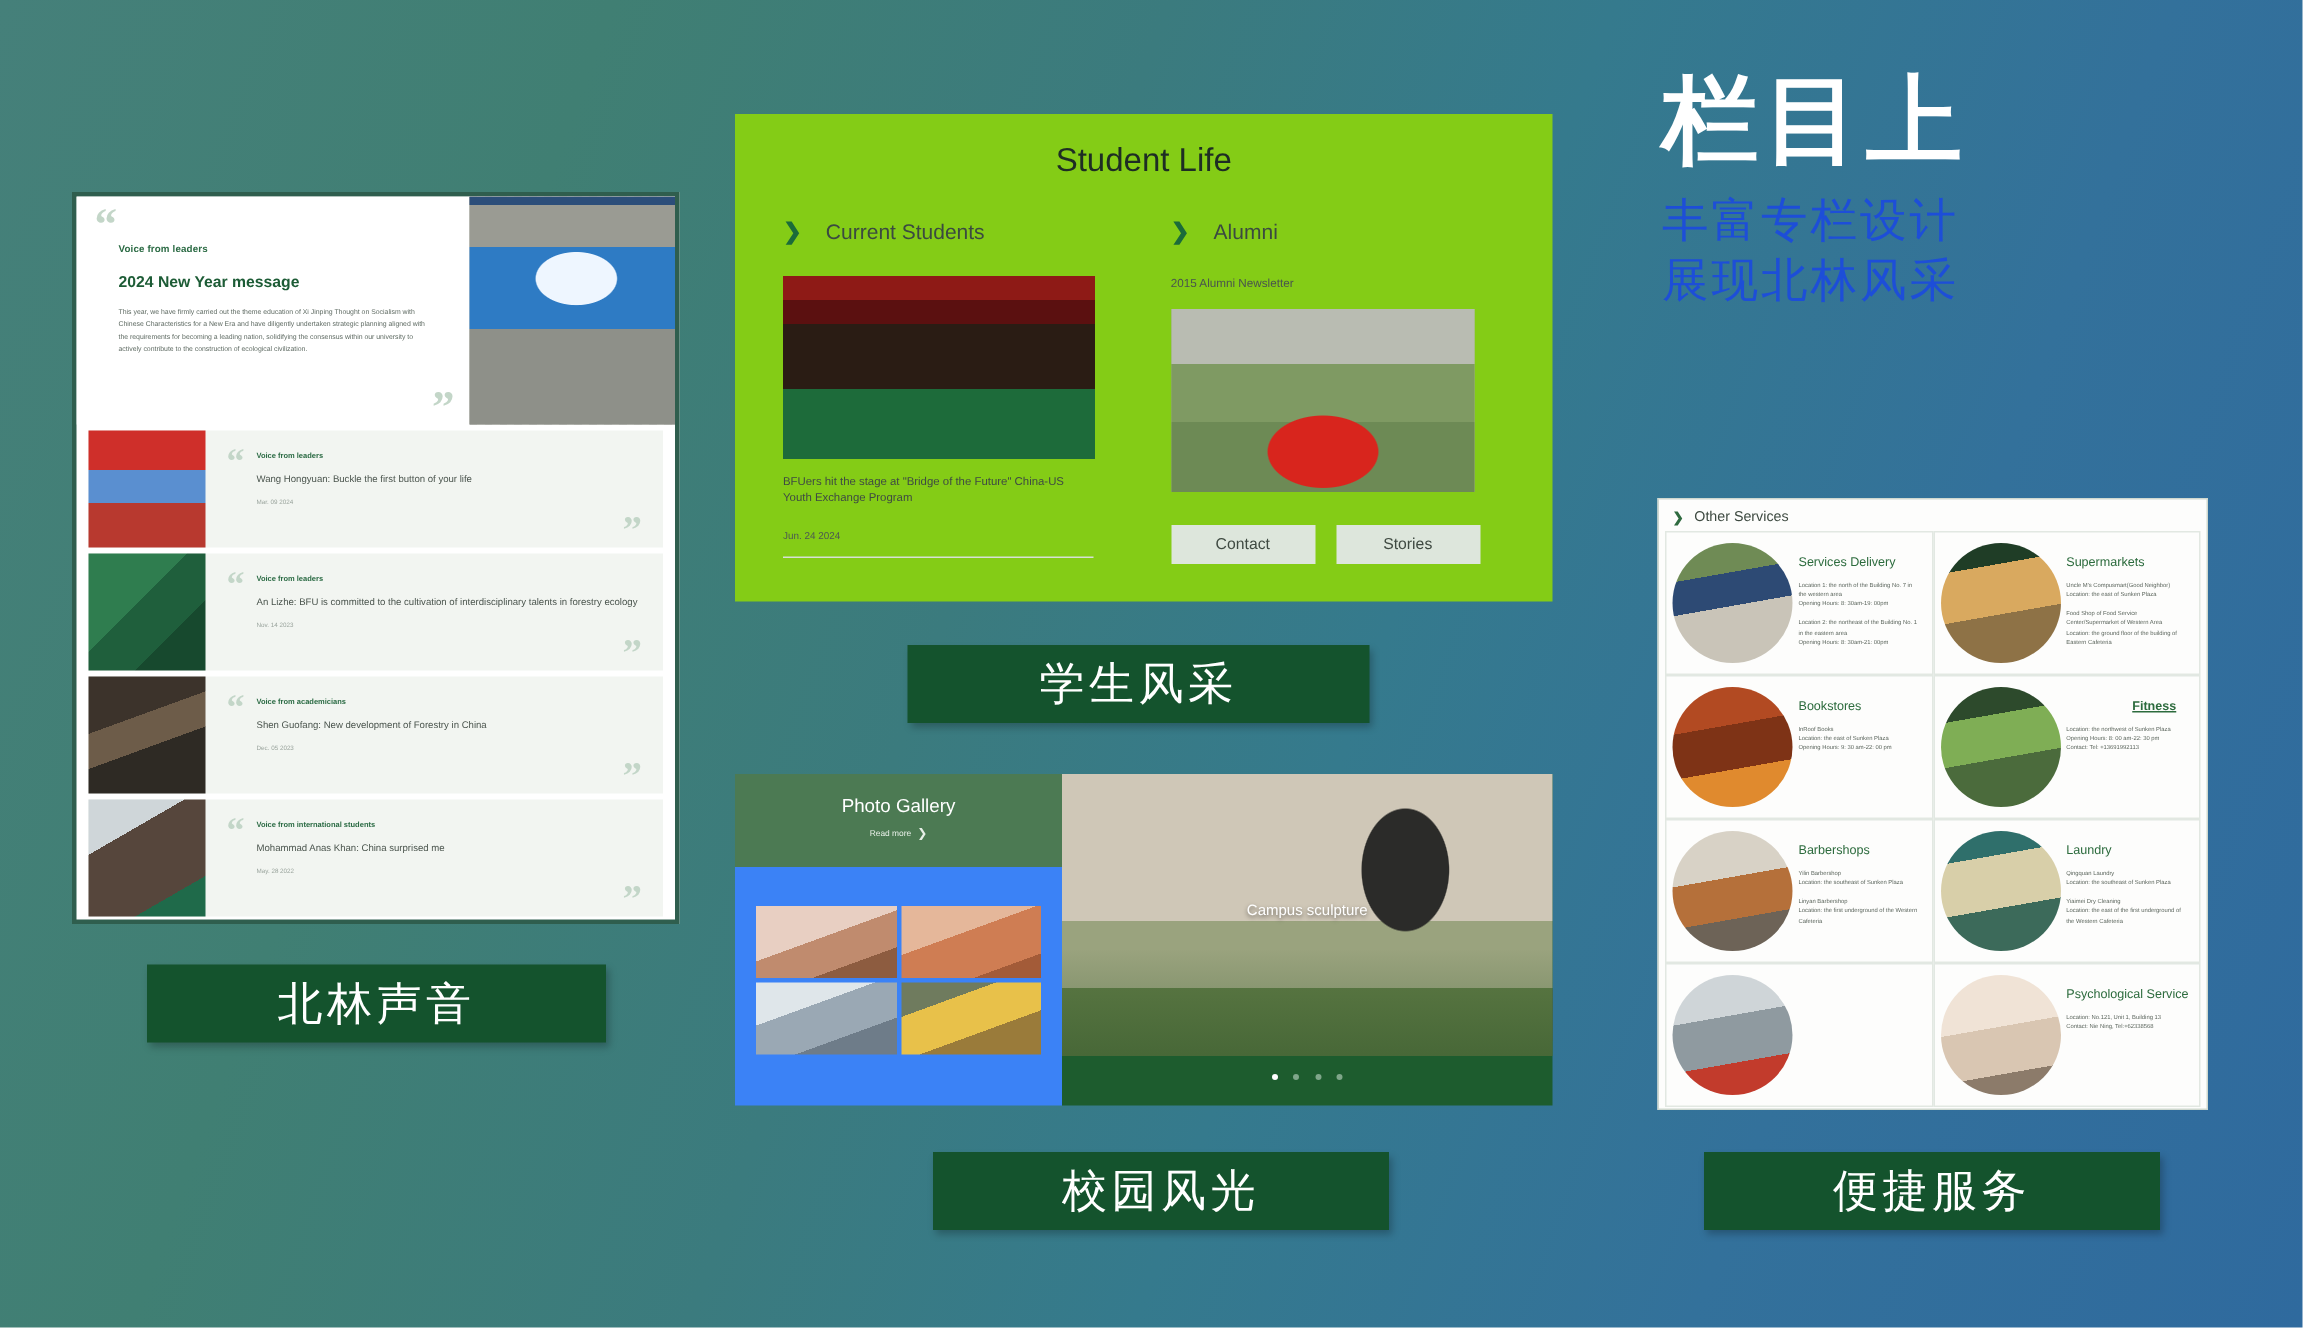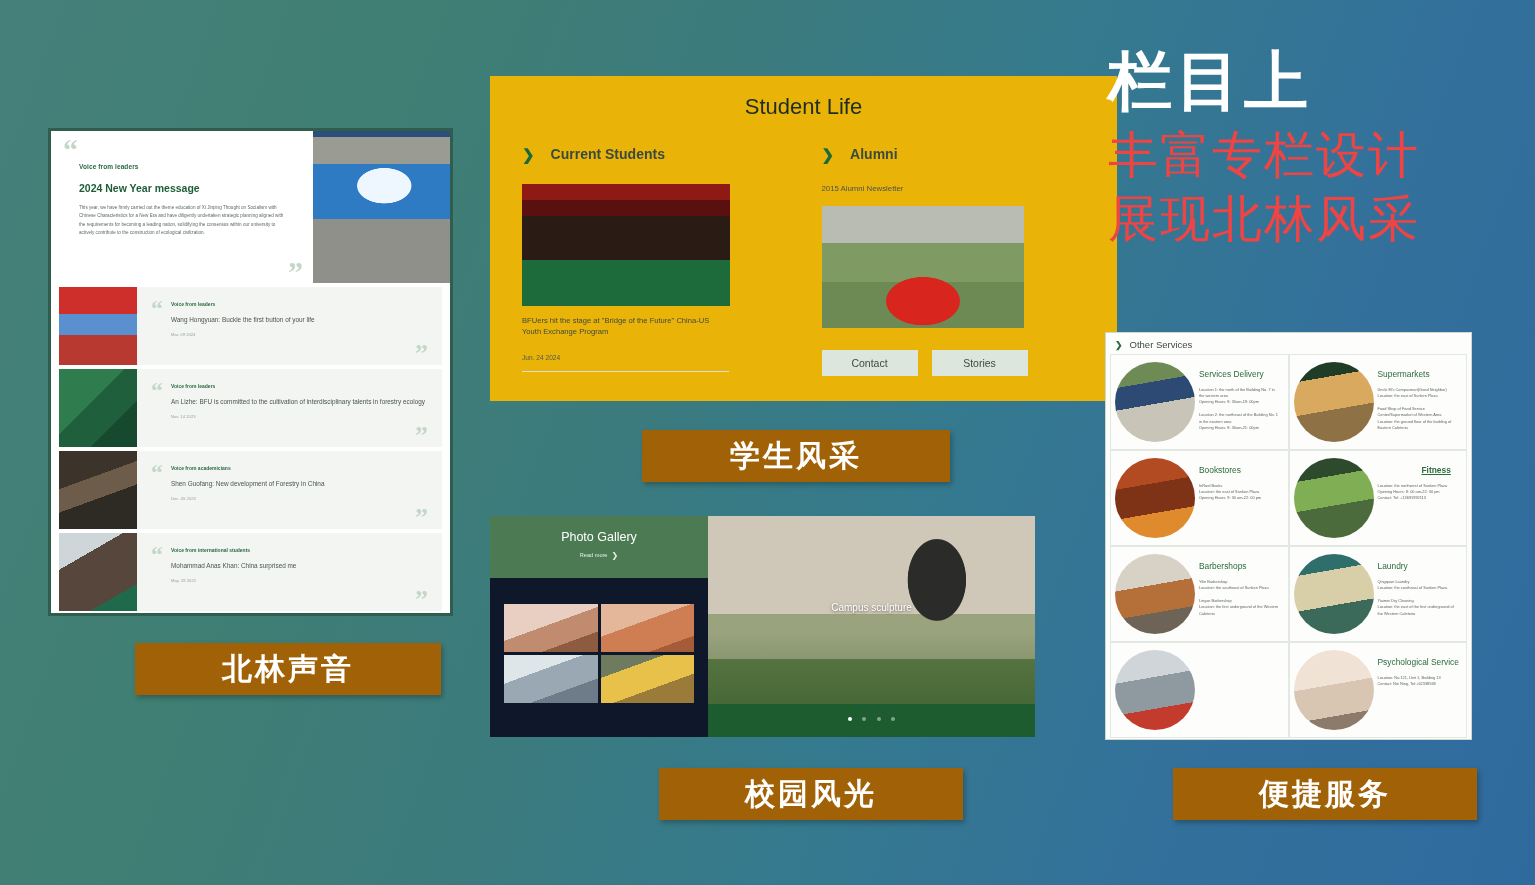--- a/index.html
+++ b/index.html
@@ -43,45 +43,45 @@
   .voice-row .thumb { width: 78px; height: 78px; flex: none; }
   .voice-row .rtext { flex: 1; padding: 14px 0 0 34px; position: relative; }
   .voice-row .qmark.open { left: 14px; top: 12px; font-size: 24px; }
   .voice-row .qmark.close { right: 14px; bottom: 2px; font-size: 26px; }
   .rk { font-size: 5px; color: #2a6a43; font-weight: 700; }
   .rt { font-size: 6.4px; color: #4b554e; margin-top: 9px; }
   .rd { font-size: 4.2px; color: #9aa49d; margin-top: 9px; }
 
   
   #student-life {
-    left: 490px; top: 76px; width: 627px; height: 325px;
-    background: #eab308;
+    left: 490px; top: 76px; width: 545px; height: 325px;
+    background: #84cc16;
   }
   #sl-title { text-align: center; font-size: 22px; color: #1e2d24; padding-top: 18px; font-weight: 400;}
   .sl-cols { display: flex; padding: 26px 32px 0 32px; gap: 36px; }
   .sl-col { flex: 1; }
   .sl-head { display: flex; align-items: center; gap: 16px; margin-bottom: 22px;}
   .chev { color: #1b6b3a; font-size: 15px; font-weight: 700; line-height: 1;}
-  .sl-head-label { font-size: 14px; color: #3b4a41; font-weight: bold; }
+  .sl-head-label { font-size: 14px; color: #3b4a41; }
   .sl-news-img { width: 208px; height: 122px; }
   .sl-news-cap { font-size: 7.6px; color: #3f4a43; line-height: 1.5; margin-top: 9px; width: 196px;}
   .sl-news-date { font-size: 6.6px; color: #4d5a51; margin-top: 16px;}
   .sl-rule { border-top: 1px solid #d6e0d6; margin-top: 10px; width: 207px;}
   .sl-sub { font-size: 7.8px; color: #4a554d; margin-bottom: 13px;}
   .sl-alumni-img { width: 202px; height: 122px; }
   .sl-btns { display: flex; gap: 14px; margin-top: 22px; }
   .sl-btn {
     width: 96px; height: 26px; background: #dde6dc; border: none;
     font-family: "Liberation Sans", sans-serif;
     font-size: 10.5px; color: #3f4a42; cursor: pointer;
   }
 
   
   #photo-gallery { left: 490px; top: 516px; width: 545px; height: 221px; display: flex; }
-  .pg-left { width: 218px; background: #0f172a; }
+  .pg-left { width: 218px; background: #3b82f6; }
   .pg-left-head { height: 62px; background: #4c7a53; text-align: center; padding-top: 14px; }
   .pg-left-head .t { font-size: 12.5px; color: #ffffff; }
   .pg-readmore { font-size: 5.6px; color: #e7efe7; margin-top: 7px; }
   .pg-readmore .c { font-size: 8px; vertical-align: -1px; margin-left: 4px; }
   .pg-grid { display: grid; grid-template-columns: 1fr 1fr; gap: 3px; padding: 26px 14px 0 14px; }
   .pg-cell { height: 48px; }
   .pg-right { flex: 1; position: relative; background: #1d5c2e; }
   .pg-big { position: absolute; left: 0; top: 0; right: 0; height: 188px; }
   .pg-cap {
     position: absolute; top: 86px; left: 0; right: 0; text-align: center;
@@ -91,22 +91,22 @@
   .pg-dots i { display: inline-block; width: 4px; height: 4px; border-radius: 50%; background: #7fa68a; margin: 0 3px;}
   .pg-dots i.on { background: #ffffff; }
 
   
   #headline { left: 1108px; top: 48px; width: 420px; }
   #hl-main {
     font-size: 64px; font-weight: 700; color: #ffffff; letter-spacing: 4px;
     line-height: 1.05; font-family: "DejaVu Sans", sans-serif;
   }
   .hl-sub {
-    font-size: 50px; color: #ef4444; letter-spacing: 2px; line-height: 1.28;
-    font-family: Liberation Mono, monospace;
+    font-size: 31px; color: #1d4ed8; letter-spacing: 2px; line-height: 1.28;
+    font-family: Liberation Sans, sans-serif;
   }
   #hl-sub-wrap { margin-top: 12px; }
 
   
   #other-services {
     left: 1105px; top: 332px; width: 367px; height: 408px;
     background: #fdfdfc; border: 1px solid #cfd8cf;
   }
   .os-head { display: flex; align-items: center; gap: 7px; padding: 6px 0 4px 9px;}
   .os-head .c { color: #2f6b40; font-size: 9px; font-weight: 700;}
@@ -114,26 +114,25 @@
   .os-grid { display: grid; grid-template-columns: 1fr 1fr; gap: 0px; padding: 0 4px;}
   .os-card { display: flex; border: 1px solid #e2e8e2; height: 96px; padding: 4px; gap: 4px; }
   .os-thumb { width: 80px; height: 80px; border-radius: 50%; flex: none; margin-top: 3px;}
   .os-body { flex: 1; padding-top: 10px; padding-right: 3px; }
   .os-title { font-size: 8.4px; color: #2c6b3d; line-height: 1.25; }
   .os-title.hl { font-weight: 700; text-decoration: underline; padding-left: 44px; }
   .os-desc { font-size: 3.9px; color: #5c665d; line-height: 1.65; margin-top: 7px; white-space: pre-line;}
 
   
   .banner {
-    position: absolute; background: #a16207; color: #ffffff;
-    font-family: "DejaVu Sans", sans-serif; font-weight: 700;
+    position: absolute; background: #14532d; color: #ffffff;
+    font-family: "DejaVu Sans", sans-serif; font-weight: 400;
     display: flex; align-items: center; justify-content: center;
     letter-spacing: 3px;
     box-shadow: 2px 3px 5px rgba(0,0,0,.25);
-    margin-left: 37px;
   }
   #banner-voice   { left: 98px;  top: 643px; width: 306px; height: 52px; font-size: 30px; }
   #banner-student { left: 605px; top: 430px; width: 308px; height: 52px; font-size: 30px; }
   #banner-campus  { left: 622px; top: 768px; width: 304px; height: 52px; font-size: 30px; }
   #banner-service { left: 1136px; top: 768px; width: 304px; height: 52px; font-size: 30px; }
 </style>
 </head>
 <body>
 
 <div class="stage">

